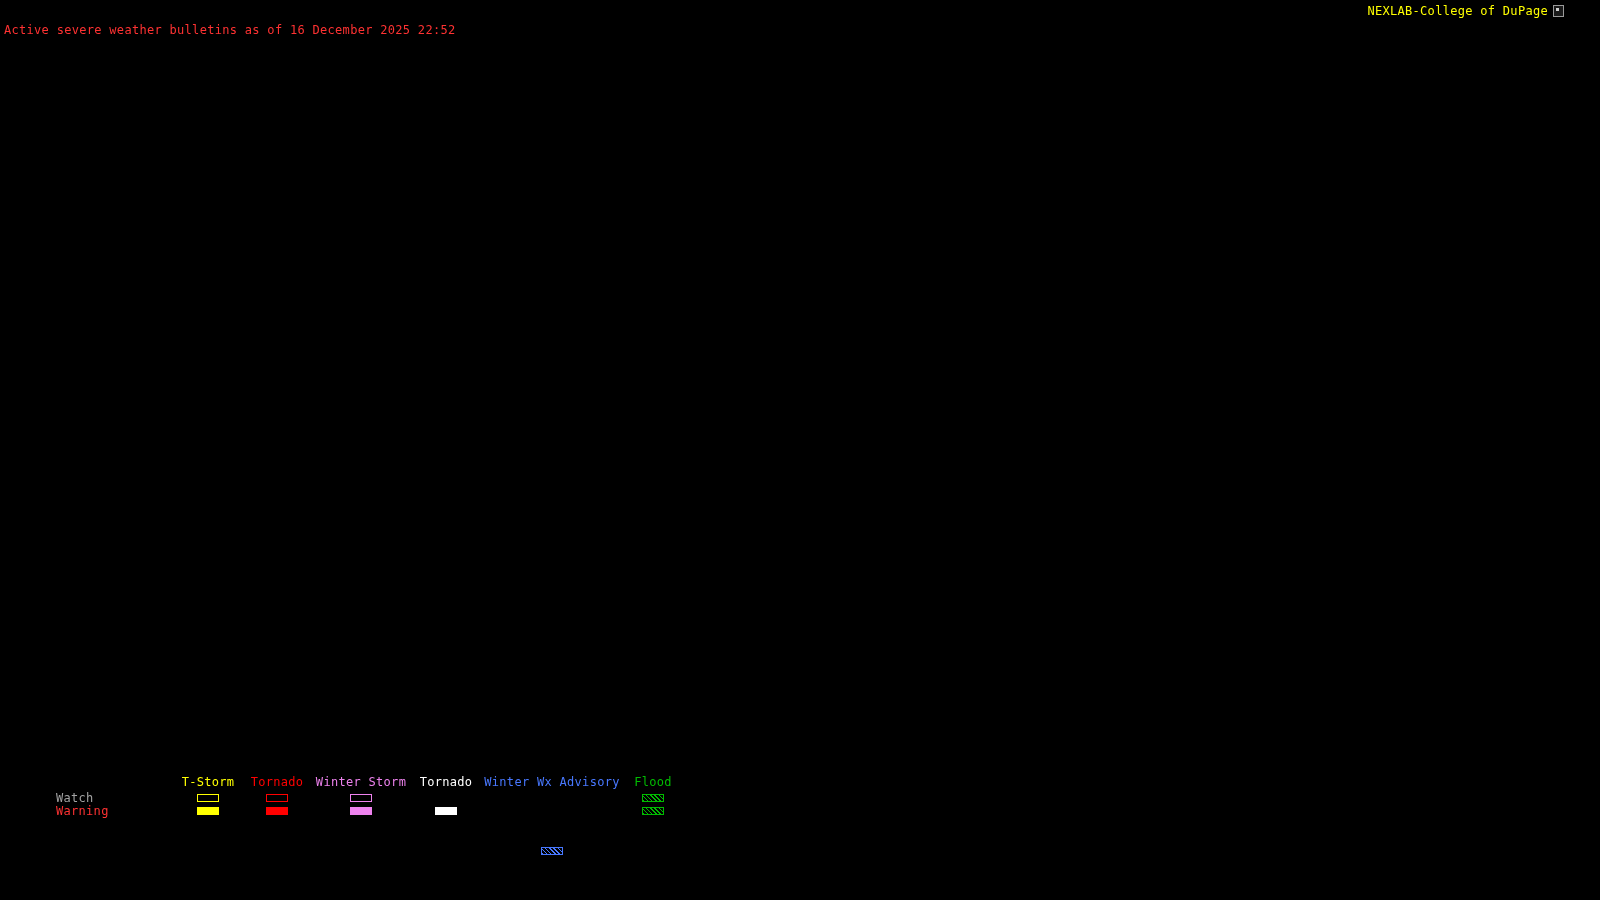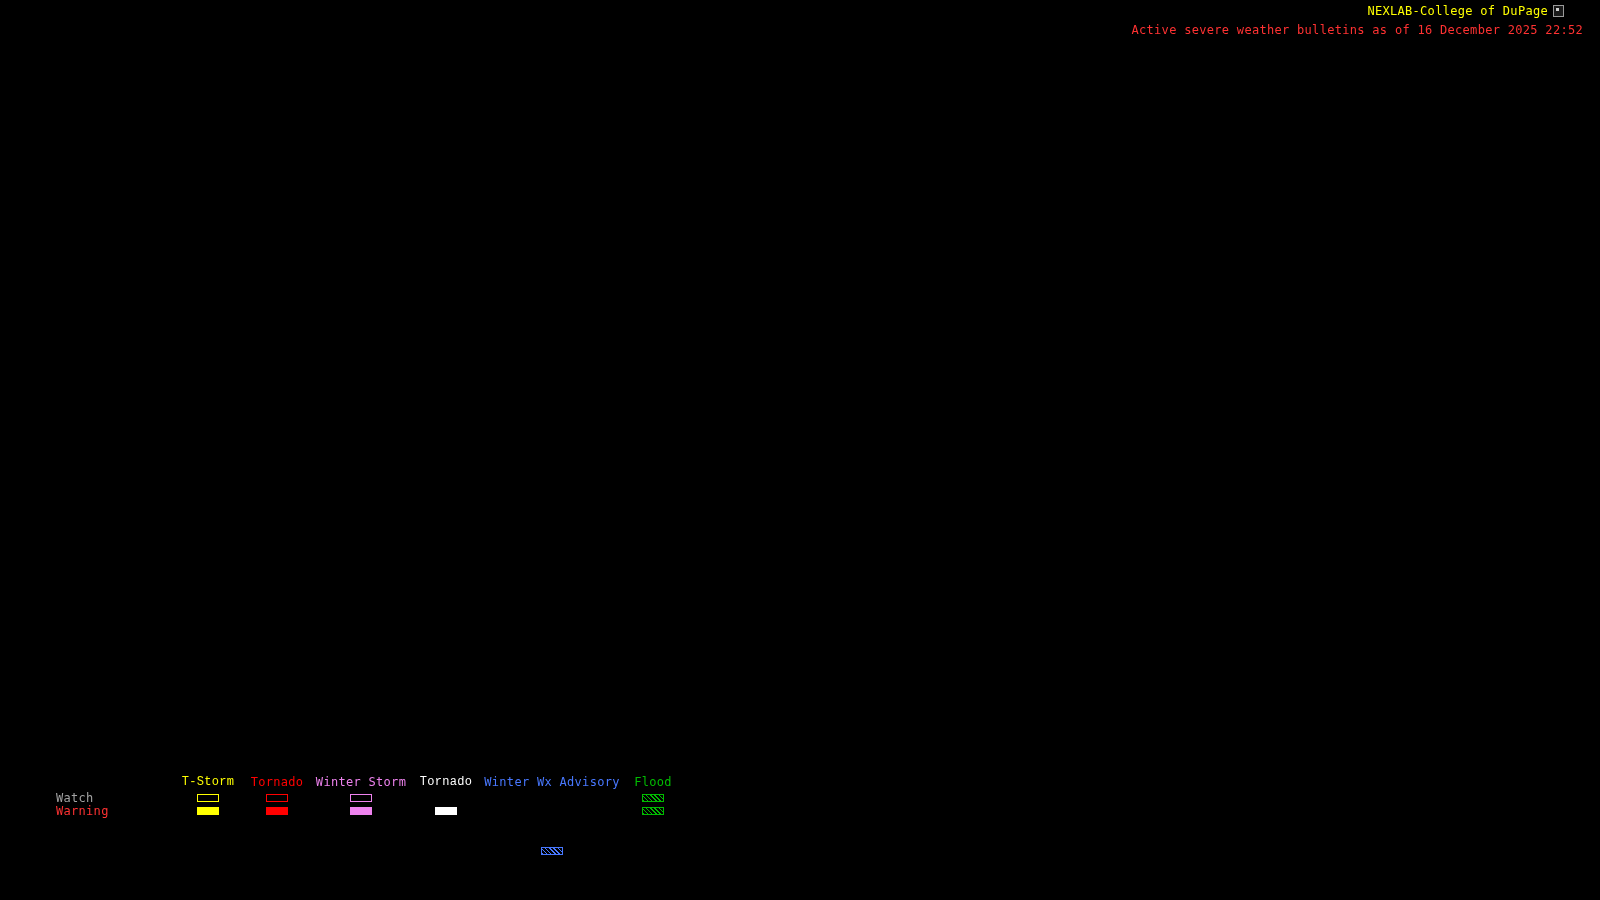--- a/index.html
+++ b/index.html
@@ -47,23 +47,23 @@
     position: absolute;
     left: 2px;
     top: 2px;
     width: 3px;
     height: 3px;
     background: #cfcfcf;
   }
   .page-title {
     position: absolute;
     top: 23px;
-    left: 13px;
+    left: 4px;
     width: 1570px;
-    text-align: right;
+    text-align: left;
     font-size: 12px;
     letter-spacing: 0.3px;
     white-space: nowrap;
   }
   .legend {
     position: absolute;
     left: 56px;
     top: 775px;
     display: flex;
     gap: 14px;
@@ -95,21 +95,21 @@
   .col.labels .cell {
     justify-content: flex-start;
   }
   .swatch {
     display: inline-block;
     width: 22px;
     height: 8px;
     box-sizing: border-box;
   }
   .w110 { width: 110px; }
-  .w56  { width: 56px; font-family: Liberation Mono, monospace; }
+  .w56  { width: 56px; }
   .w54  { width: 54px; }
   .w86  { width: 86px; }
   .w128 { width: 128px; gap: 20px; }
   .w46  { width: 46px; }
 </style>
 </head>
 <body>
 
 <div class="screen">
 

